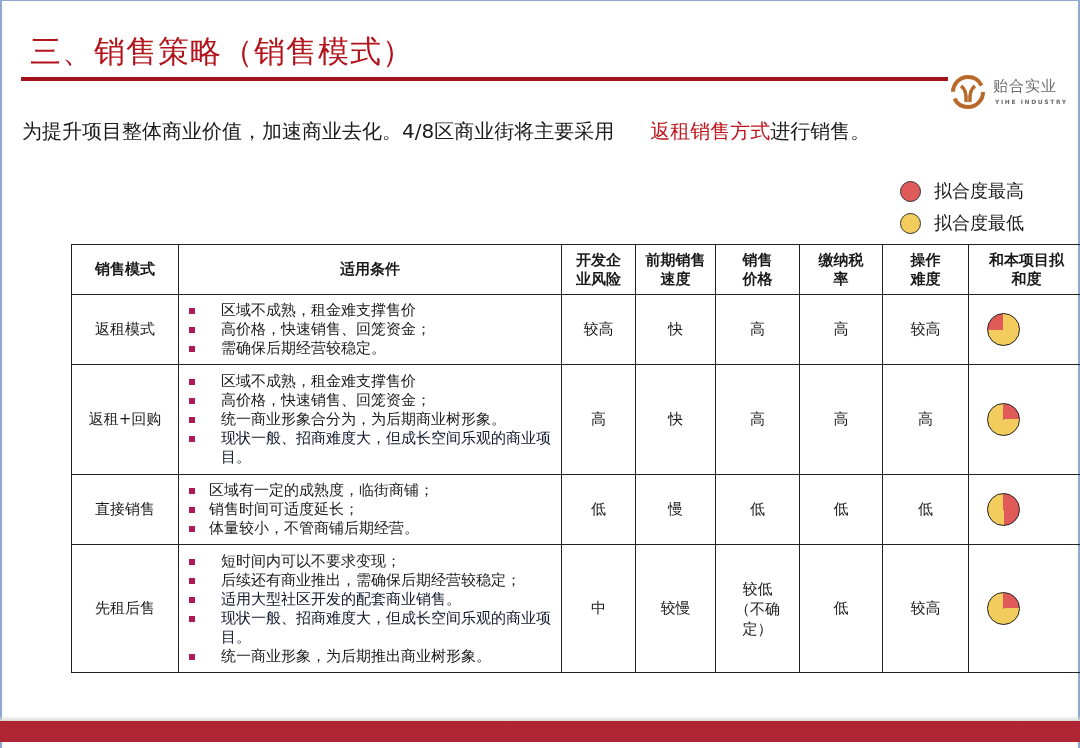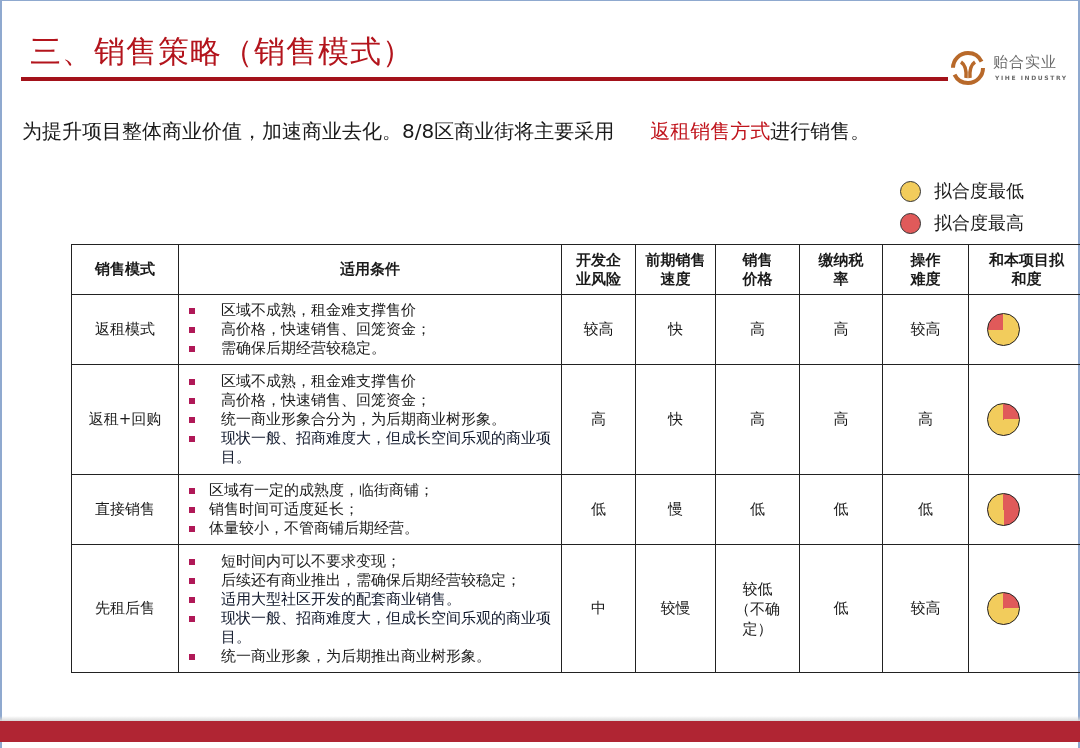--- a/index.html
+++ b/index.html
@@ -14,21 +14,21 @@
   .frame-right { position:absolute; right:0; top:0; width:2px; height:748px; background:#8fa9cf; }
 
   .title {
     position:absolute; left:30px; top:31px;
     font-size:31px; color:#b3141c; letter-spacing:1px; line-height:40px;
     white-space:nowrap;
   }
   .title-rule {
     position:absolute; left:21px; top:77px; width:927px; height:4px; background:#a3121a;
   }
-  .logo { position:absolute; left:950px; top:50px; width:125px; height:36px; }
+  .logo { position:absolute; left:950px; top:74px; width:125px; height:36px; }
   .logo-mark { position:absolute; left:0; top:0; width:36px; height:36px; }
   .logo-cn {
     position:absolute; left:43px; top:3px; font-size:15px; color:#6b6b6b;
     letter-spacing:1px; white-space:nowrap;
   }
   .logo-en {
     position:absolute; left:45px; top:24px; font-size:6px; color:#6b6b6b;
     letter-spacing:1.6px; white-space:nowrap; font-weight:bold;
   }
 
@@ -88,30 +88,30 @@
 <div class="logo">
   <svg class="logo-mark" viewBox="0 0 36 36">
     <circle cx="18" cy="18" r="15" fill="none" stroke="#b8692a" stroke-width="4" stroke-dasharray="40 7 40 7"></circle>
     <path d="M11 12 Q17 16 16 28" fill="none" stroke="#b8692a" stroke-width="3.5"></path>
     <path d="M25 12 Q19 16 20 28" fill="none" stroke="#b8692a" stroke-width="3.5"></path>
   </svg>
   <div class="logo-cn">贻合实业</div>
   <div class="logo-en">YIHE INDUSTRY</div>
 </div>
 
-<div class="intro"><span>为提升项目整体商业价值，加速商业去化。8/8区商业街将主要采用</span><span class="hl">返租销售方式</span><span>进行销售。</span></div>
+<div class="intro"><span>为提升项目整体商业价值，加速商业去化。4/8区商业街将主要采用</span><span class="hl">返租销售方式</span><span>进行销售。</span></div>
 
 <div class="legend">
+  <div class="legend-item">
+    <span class="legend-dot" style="background:#e05a5a"></span>
+    <span class="legend-label">拟合度最高</span>
+  </div>
   <div class="legend-item">
     <span class="legend-dot" style="background:#f2cc5c"></span>
     <span class="legend-label">拟合度最低</span>
-  </div>
-  <div class="legend-item">
-    <span class="legend-dot" style="background:#e05a5a"></span>
-    <span class="legend-label">拟合度最高</span>
   </div>
 </div>
 
 <table class="grid">
   <colgroup>
     <col style="width:107px">
       <col style="width:383px">
       <col style="width:74px">
       <col style="width:80px">
     <col style="width:84px">

